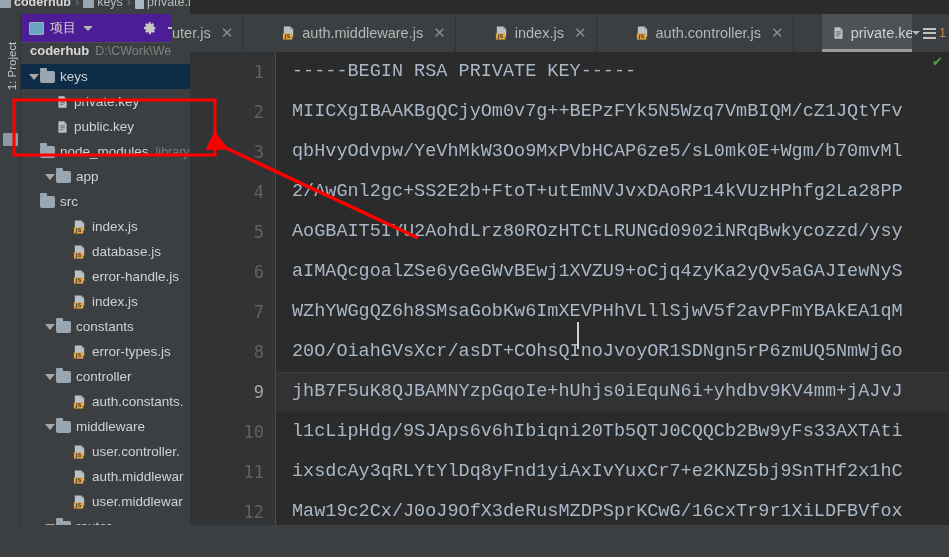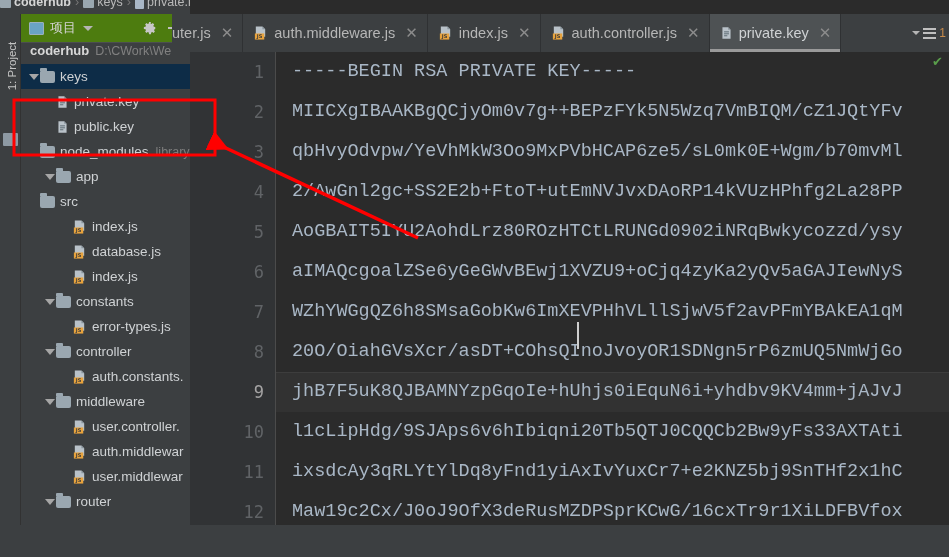--- a/index.html
+++ b/index.html
@@ -58,21 +58,21 @@
     width: 15px; height: 13px; background: #8d99a3; border-radius: 1px;
   }
 
   
   .proj {
     position: absolute; left: 21px; top: 14px; width: 169px; height: 543px;
     background: #3c3f41; overflow: hidden;
   }
   .proj-head {
     height: 28px; display: flex; align-items: center; padding: 0 6px 0 8px;
-    background: #4d7c0f;
+    background: #4c1d95;
   }
   .proj-head .ico-window {
     width: 15px; height: 13px; background: #6aa3c4;
     border: 1px solid #9bb0bd; border-radius: 1px;
   }
   .proj-head .ptitle { font-size: 13px; color: #d4d4d4; margin-left: 6px; }
   .proj-head .caret {
     margin-left: 7px; width: 0; height: 0;
     border-left: 5px solid transparent; border-right: 5px solid transparent;
     border-top: 5px solid #b5b5b5;
@@ -342,20 +342,31 @@
         </div>
         <div class="row">
           <span style="flex: 0 0 32px;"></span>
           <span class="twisty"></span>
           <svg viewBox="0 0 16 16" class="jsfile">
             <path d="M3 1h7l3 3v8H3z" fill="#b9c2c9"></path>
             <path d="M10 1l3 3h-3z" fill="#8b969e"></path>
             <rect x="2" y="8.5" width="10" height="6.5" fill="#e8a33d"></rect>
             <text x="7" y="13.8" font-size="5.4" text-anchor="middle" fill="#3b3b3b" font-family="DejaVu Sans, sans-serif" font-weight="bold">JS</text>
           </svg>
+          <span class="lbl">error-handle.js</span>
+        </div>
+        <div class="row">
+          <span style="flex: 0 0 32px;"></span>
+          <span class="twisty"></span>
+          <svg viewBox="0 0 16 16" class="jsfile">
+            <path d="M3 1h7l3 3v8H3z" fill="#b9c2c9"></path>
+            <path d="M10 1l3 3h-3z" fill="#8b969e"></path>
+            <rect x="2" y="8.5" width="10" height="6.5" fill="#e8a33d"></rect>
+            <text x="7" y="13.8" font-size="5.4" text-anchor="middle" fill="#3b3b3b" font-family="DejaVu Sans, sans-serif" font-weight="bold">JS</text>
+          </svg>
           <span class="lbl">index.js</span>
         </div>
         <div class="row">
           <span style="flex: 0 0 16px;"></span>
           <span class="twisty">
             <i></i>
           </span>
           <span class="folder"></span>
           <span class="lbl">constants</span>
         </div>
@@ -436,21 +447,21 @@
             <i></i>
           </span>
           <span class="folder"></span>
           <span class="lbl">router</span>
         </div>
       </div>
   </div>
 
   <div class="editor">
 
-    <div class="tabs" id="tabs" style="margin-left: -18px;">
+    <div class="tabs" id="tabs" style="margin-left: -18px; gap: 28px;">
         <div class="tab first">
           <span>uter.js</span>
           <span class="x">✕</span>
         </div>
         <div class="tab">
           <svg viewBox="0 0 16 16" class="jsfile">
             <path d="M3 1h7l3 3v8H3z" fill="#b9c2c9"></path>
             <path d="M10 1l3 3h-3z" fill="#8b969e"></path>
             <rect x="2" y="8.5" width="10" height="6.5" fill="#e8a33d"></rect>
             <text x="7" y="13.8" font-size="5.4" text-anchor="middle" fill="#3b3b3b" font-family="DejaVu Sans, sans-serif" font-weight="bold">JS</text>

